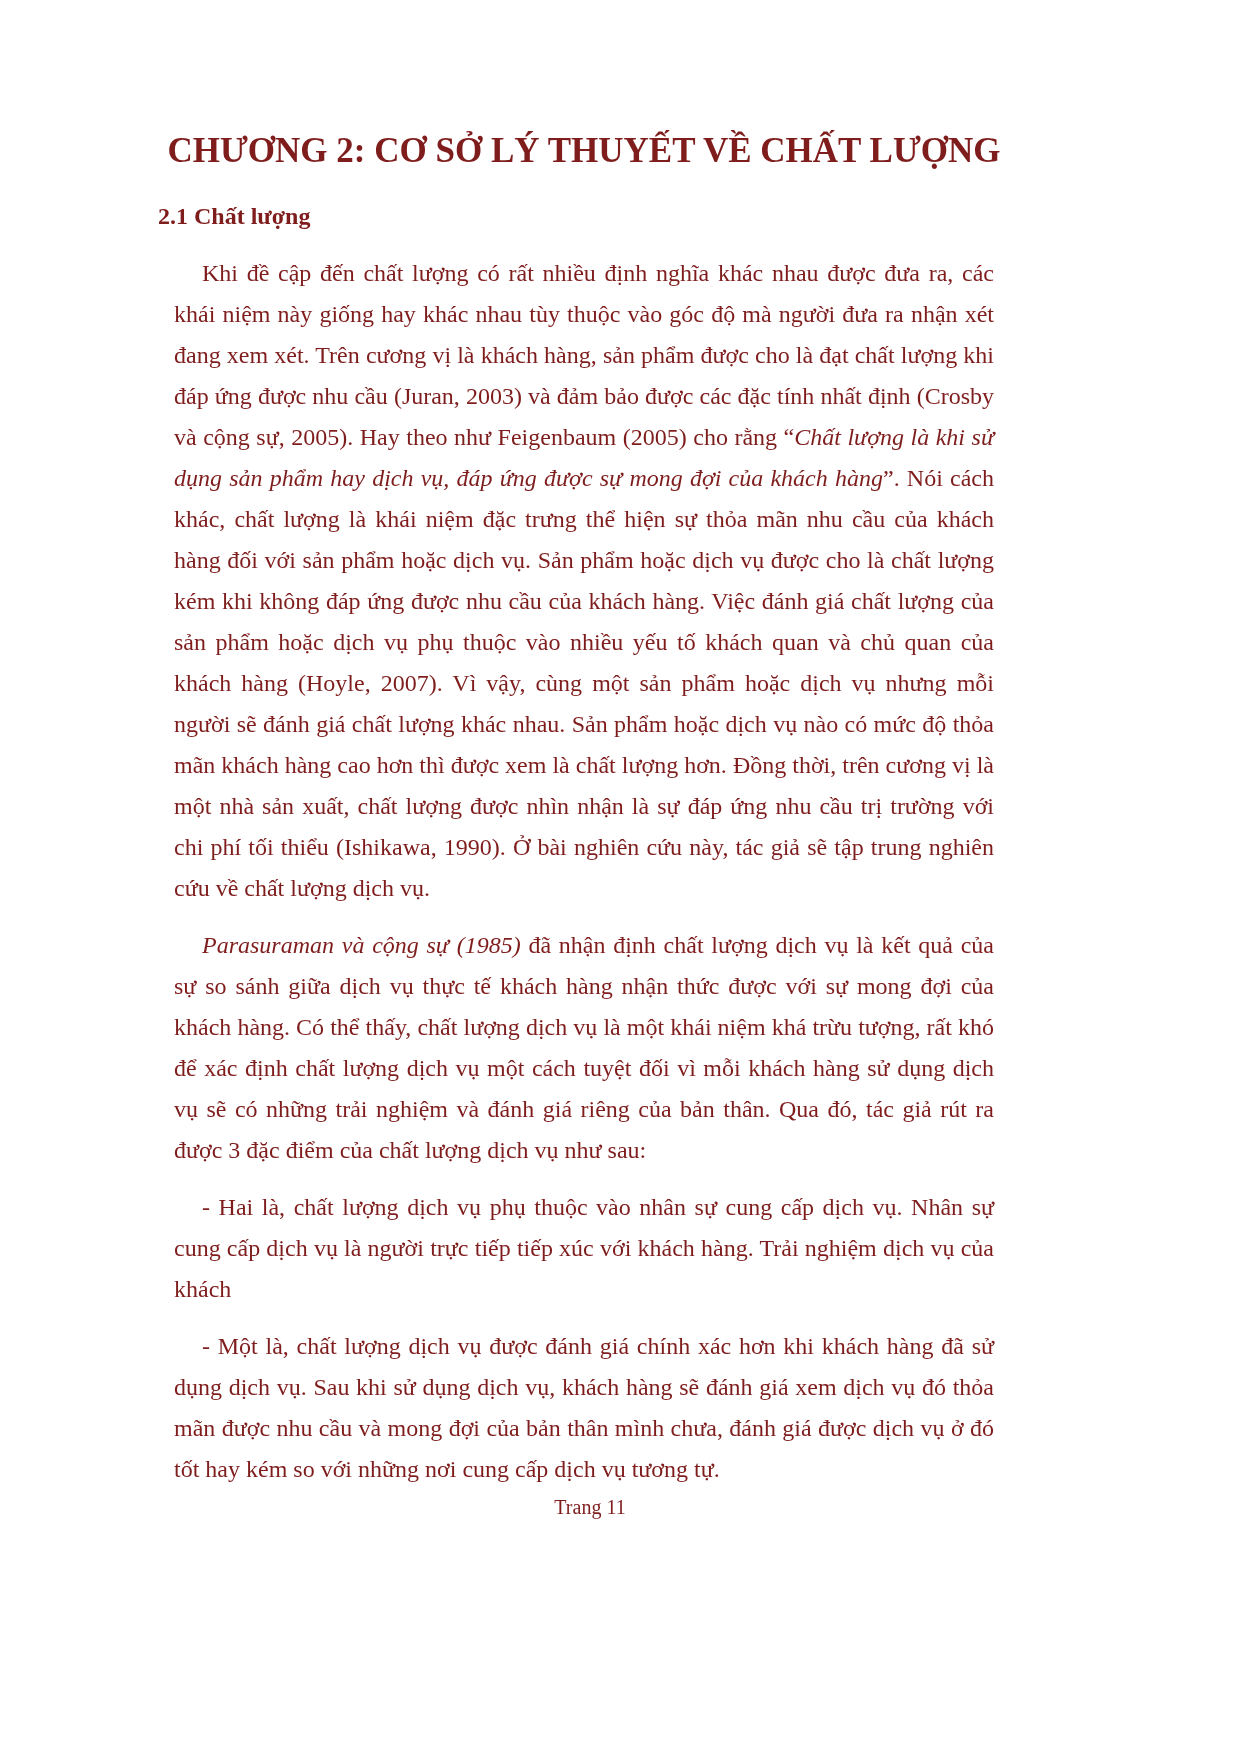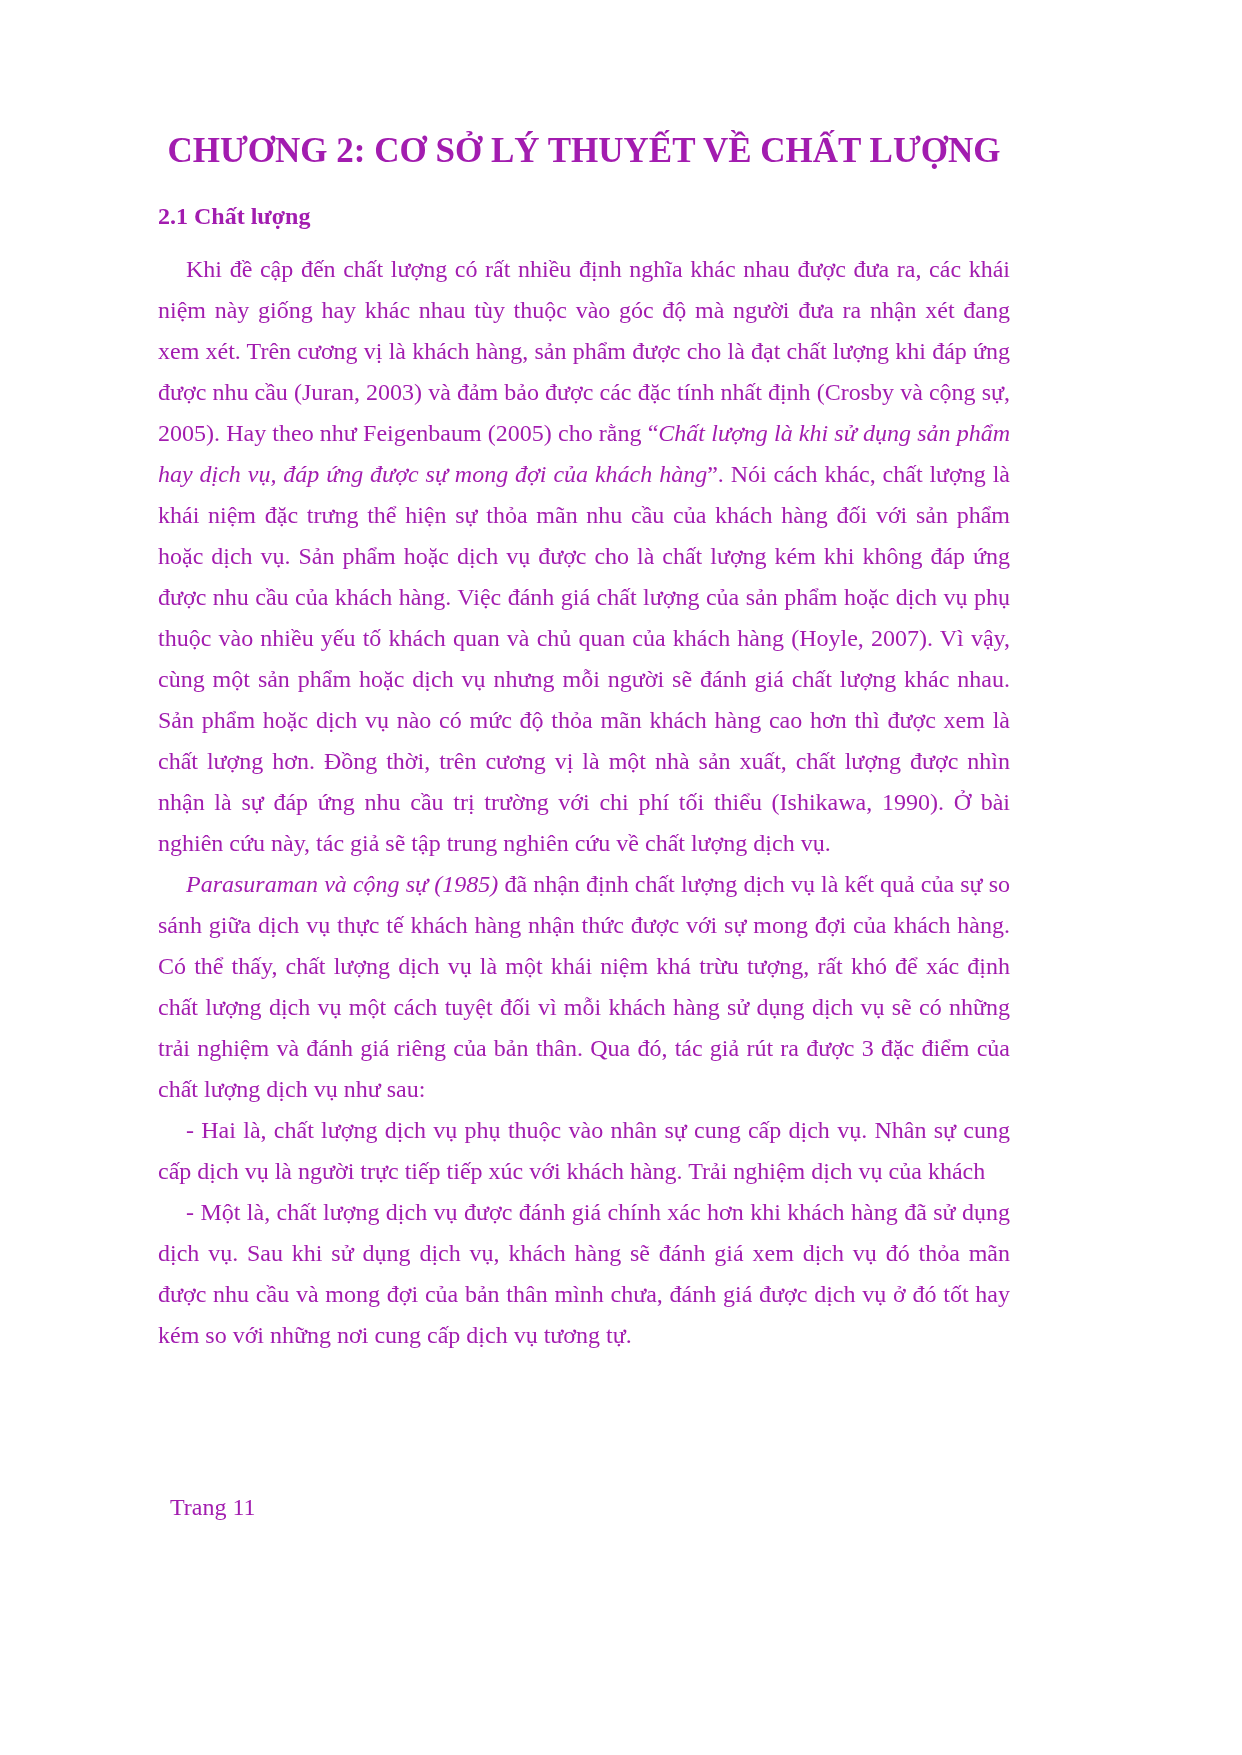--- a/index.html
+++ b/index.html
@@ -9,55 +9,55 @@
   }
   .page {
     position: relative;
     width: 1242px;
     height: 1755px;
     margin: 0 auto;
     background: #ffffff;
     box-sizing: border-box;
     padding: 128px 232px 0 158px;
     font-family: "Liberation Serif", "DejaVu Serif", serif;
-    color: #a21caf;
+    color: #7f1d1d;
     overflow: hidden;
   }
   .title {
     margin: 0 0 22px 0;
     font-size: 35px;
     font-weight: bold;
     line-height: 46px;
     text-align: center;
     letter-spacing: 0px;
   }
   .section-heading {
     margin: 0 0 12px 0;
     font-size: 24px;
     font-weight: bold;
     line-height: 41px;
   }
   .para {
-    margin: 0;
+    margin: 16px;
     font-size: 24px;
     line-height: 41px;
     text-align: justify;
     text-indent: 28px;
   }
   .para .italic {
     font-style: italic;
   }
   .footer {
     position: absolute;
     left: 170px;
     right: 232px;
     top: 1492px;
-    font-size: 24px;
+    font-size: 20px;
     line-height: 30px;
-    text-align: left;
+    text-align: center;
   }
 </style>
 </head>
 <body>
 
 <div class="page">
   <h1 class="title">CHƯƠNG 2: CƠ SỞ LÝ THUYẾT VỀ CHẤT LƯỢNG</h1>
   <h2 class="section-heading">2.1 Chất lượng</h2>
   <div id="paragraphs">
       <p class="para"><span>Khi đề cập đến chất lượng có rất nhiều định nghĩa khác nhau được đưa ra, các khái niệm này giống hay khác nhau tùy thuộc vào góc độ mà người đưa ra nhận xét đang xem xét. Trên cương vị là khách hàng, sản phẩm được cho là đạt chất lượng khi đáp ứng được nhu cầu (Juran, 2003) và đảm bảo được các đặc tính nhất định (Crosby và cộng sự, 2005). Hay theo như Feigenbaum (2005) cho rằng “</span><span class="italic">Chất lượng là khi sử dụng sản phẩm hay dịch vụ, đáp ứng được sự mong đợi của khách hàng</span><span>”. Nói cách khác, chất lượng là khái niệm đặc trưng thể hiện sự thỏa mãn nhu cầu của khách hàng đối với sản phẩm hoặc dịch vụ. Sản phẩm hoặc dịch vụ được cho là chất lượng kém khi không đáp ứng được nhu cầu của khách hàng. Việc đánh giá chất lượng của sản phẩm hoặc dịch vụ phụ thuộc vào nhiều yếu tố khách quan và chủ quan của khách hàng (Hoyle, 2007). Vì vậy, cùng một sản phẩm hoặc dịch vụ nhưng mỗi người sẽ đánh giá chất lượng khác nhau. Sản phẩm hoặc dịch vụ nào có mức độ thỏa mãn khách hàng cao hơn thì được xem là chất lượng hơn. Đồng thời, trên cương vị là một nhà sản xuất, chất lượng được nhìn nhận là sự đáp ứng nhu cầu trị trường với chi phí tối thiểu (Ishikawa, 1990). Ở bài nghiên cứu này, tác giả sẽ tập trung nghiên cứu về chất lượng dịch vụ.</span></p>

